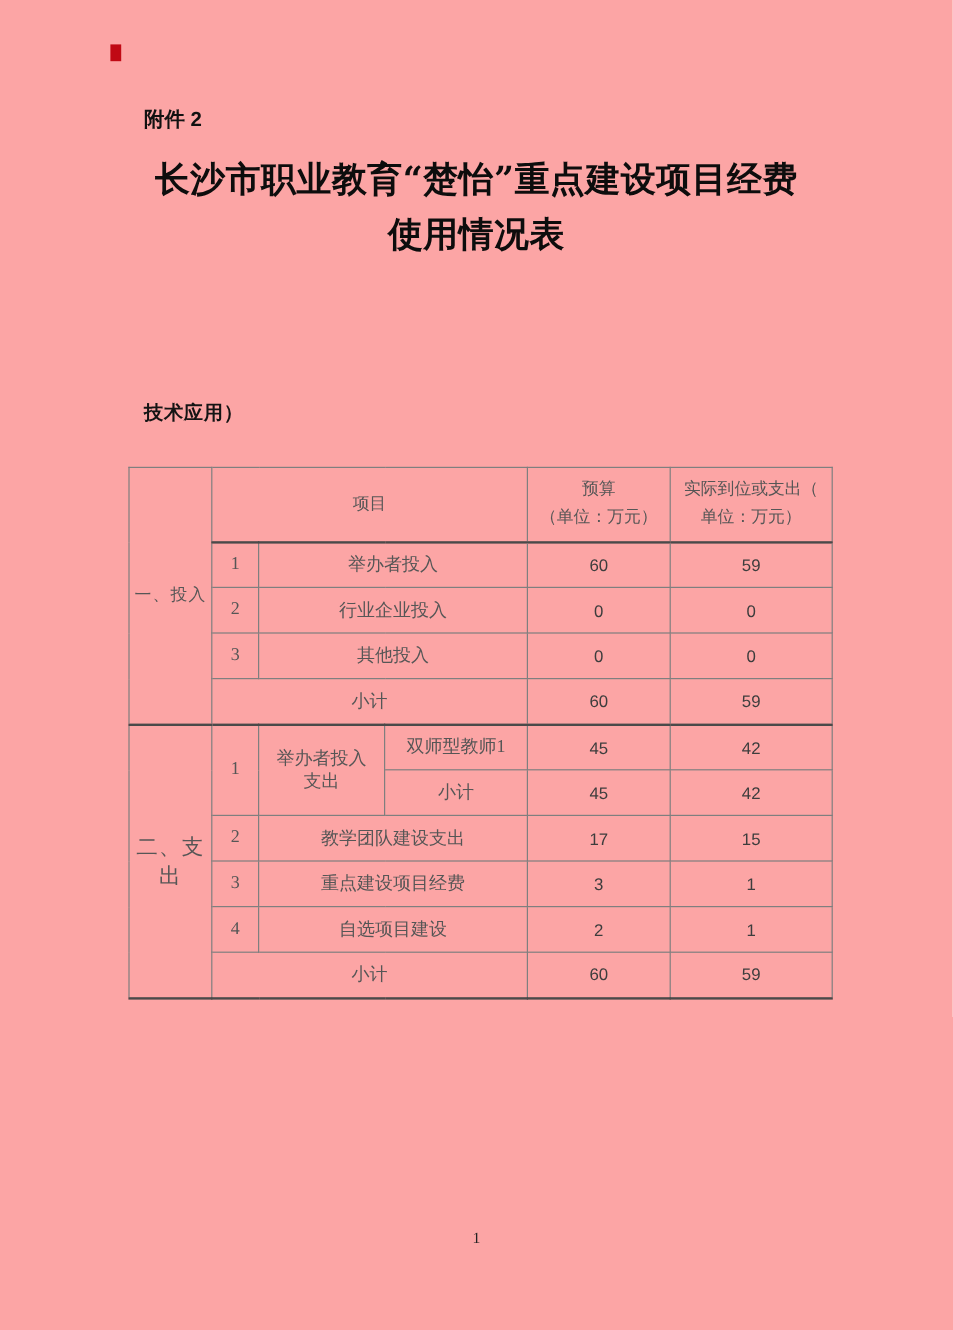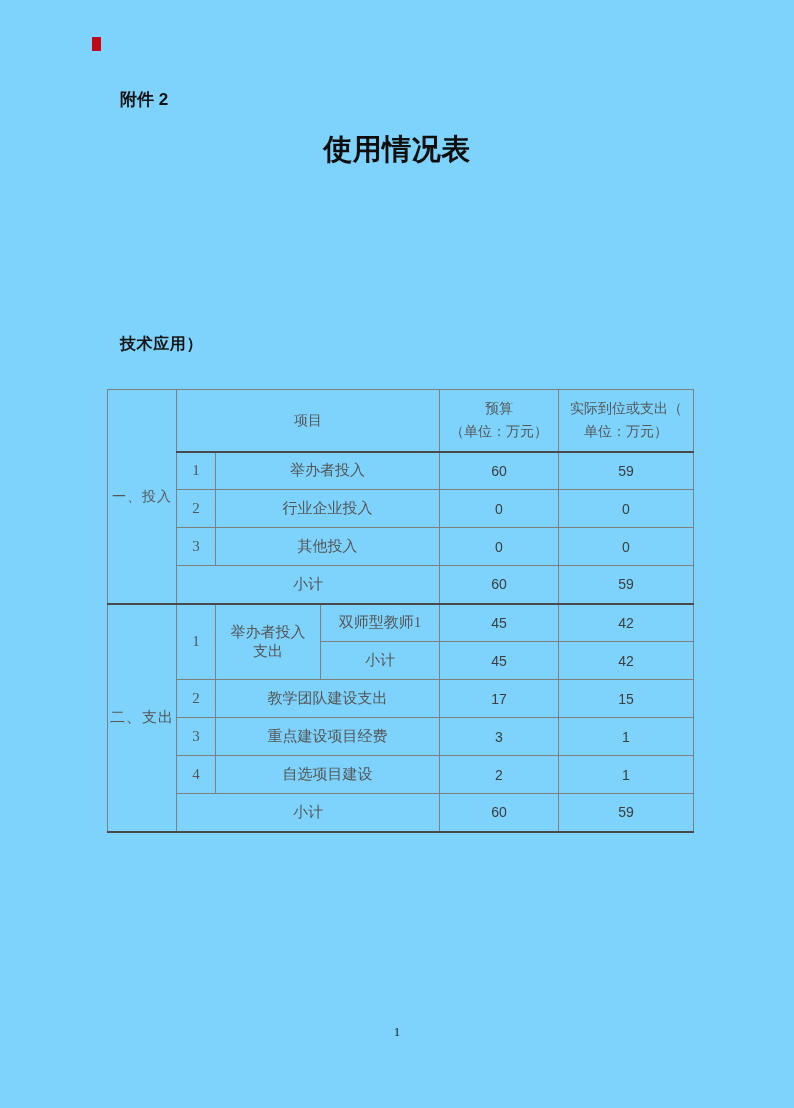--- a/index.html
+++ b/index.html
@@ -1,20 +1,20 @@
 <!DOCTYPE html>
 <html><head>
 <meta charset="utf-8">
 <style>
   html, body { margin: 0; padding: 0; background: #ffffff; }
   .page {
     position: relative;
     width: 794px;
     height: 1108px;
-    background: #7dd3fc;
+    background: #fca5a5;
     overflow: hidden;
     font-family: "Liberation Serif", serif;
     color: #111111;
   }
   .red-mark {
     position: absolute;
     left: 92px; top: 37px;
     width: 9px; height: 14px;
     background: #c00914;
   }
@@ -72,39 +72,40 @@
   }
   table.funding tr { height: 38px; }
   table.funding tr.hdr { height: 62px; }
   table.funding tr.hdr td { border-bottom: 2px solid #4a4a4a; font-size: 14px; line-height: 23px; }
   table.funding tr.secend td { border-bottom: 2px solid #4a4a4a; }
   table.funding td.num {
     font-family: "Liberation Sans", sans-serif;
     font-size: 14px;
     color: #3d3d3d;
   }
-  table.funding td.sec { font-size: 15px; letter-spacing: 1px; }
+  table.funding td.sec { font-size: 18px; letter-spacing: 1px; }
   .pageno {
     position: absolute;
     left: 0; right: 0; top: 1024px;
     text-align: center;
     font-size: 13px;
     color: #222222;
   }
 </style>
 </head>
 <body>
 
 <div class="page">
 
   <div class="red-mark"></div>
 
   <div class="attachment">附件 2</div>
 
   <div class="doc-title">
+    <div>长沙市职业教育“楚怡”重点建设项目经费</div>
     <div>使用情况表</div>
   </div>
 
   <div class="info-line info-line2">技术应用）</div>
   <div class="info-line info-line3">
   </div>
 
   <table class="funding">
     <colgroup>
       <col style="width:69px">

